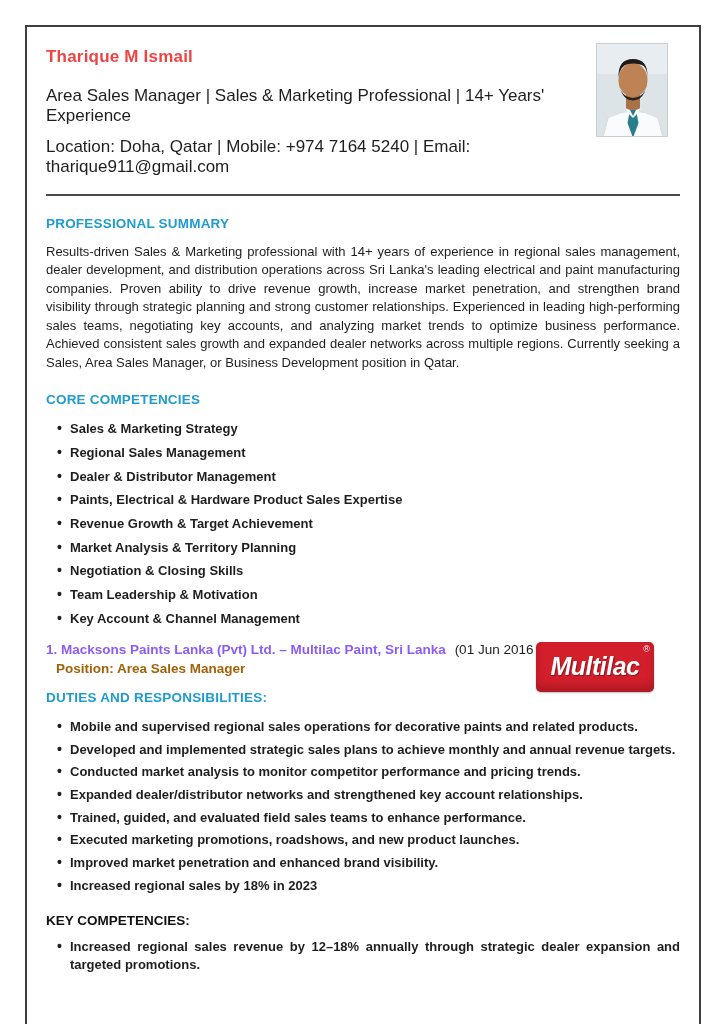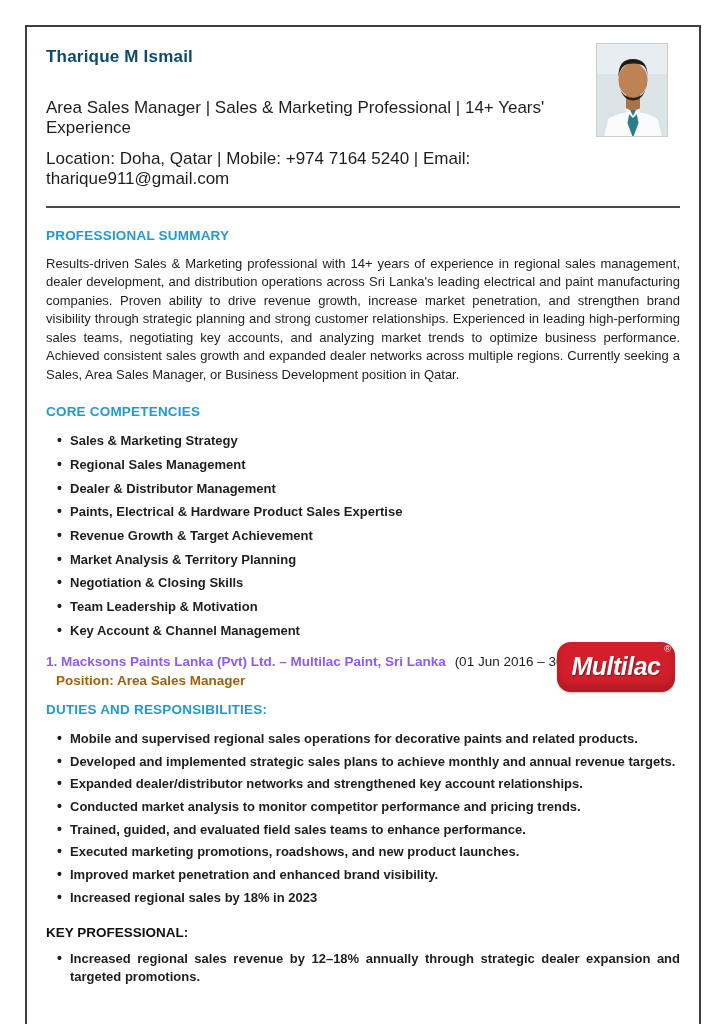--- a/index.html
+++ b/index.html
@@ -9,21 +9,21 @@
     overflow:hidden; position:relative;
   }
   .page {
     position:absolute; left:25px; top:25px; width:676px; height:1035px;
     border:2px solid #3f3f3f; background:#ffffff;
     padding:16px 19px 0 19px;
   }
   
   .header { display:flex; justify-content:space-between; align-items:flex-start; }
   .header-text { padding-top:4px; }
-  .name { font-size:17px; font-weight:bold; color:#0c4a6e; margin-bottom:31px; letter-spacing:0.2px; }
+  .name { font-size:17px; font-weight:bold; color:#ef4444; margin-bottom:19px; letter-spacing:0.2px; }
   .subline { font-size:17px; color:#1e1e1e; margin-bottom:11px; }
   .photo { width:72px; height:94px; flex:0 0 auto; margin-right:12px; border:1px solid #c9ced2; overflow:hidden; }
   .divider { border-bottom:2px solid #4a4a4a; margin-top:6px; }
   
   .sec {
     font-size:13.5px; font-weight:bold; color:#1f9bcf;
     margin-top:20px; letter-spacing:0.2px;
   }
   .body-text { font-size:13px; line-height:1.42; margin-top:12px; color:#1e1e1e; }
   .just { text-align:justify; }
@@ -37,22 +37,22 @@
   ul.ach li { text-align:justify; }
   
   .jobline { font-size:13.5px; margin-top:14px; }
   .jobline strong { font-weight:bold; color:#8b5cf6; }
   .jobline .dates { margin-left:5px; font-weight:normal; }
   .position { font-size:13.5px; font-weight:bold; color:#a16207; margin-top:4px; padding-left:10px; }
   .duties-head { margin-top:14px; }
   .ach-head { font-size:13.5px; font-weight:bold; color:#111; margin-top:18px; }
   
   .logo {
-    position:absolute; right:24px; top:615px; width:118px; height:50px;
-    background:#d21f2b; border-radius:14px;
+    position:absolute; right:45px; top:615px; width:118px; height:50px;
+    background:#d21f2b; border-radius:5px;
     box-shadow:inset 0 -6px 8px rgba(0,0,0,0.18), 0 1px 2px rgba(0,0,0,0.25);
     display:flex; align-items:center; justify-content:center;
   }
   .logo-text {
     color:#ffffff; font-weight:bold; font-style:italic;
     font-size:25px; letter-spacing:-0.5px; text-shadow:1px 1px 1px rgba(0,0,0,0.35);
     transform:translateY(-1px);
   }
   .logo-reg { position:absolute; top:2px; right:4px; color:#ffffff; font-size:9px; }
 </style>
@@ -110,26 +110,26 @@
   <div class="sec duties-head">DUTIES AND RESPONSIBILITIES:</div>
 
   <div class="logo">
     <span class="logo-text">Multilac</span>
     <span class="logo-reg">®</span>
   </div>
 
   <ul class="bullets duties">
     <li>Mobile and supervised regional sales operations for decorative paints and related products.</li>
     <li>Developed and implemented strategic sales plans to achieve monthly and annual revenue targets.</li>
+    <li>Conducted market analysis to monitor competitor performance and pricing trends.</li>
     <li>Expanded dealer/distributor networks and strengthened key account relationships.</li>
-    <li>Conducted market analysis to monitor competitor performance and pricing trends.</li>
     <li>Trained, guided, and evaluated field sales teams to enhance performance.</li>
     <li>Executed marketing promotions, roadshows, and new product launches.</li>
     <li>Improved market penetration and enhanced brand visibility.</li>
     <li>Increased regional sales by 18% in 2023</li>
   </ul>
 
-  <div class="ach-head">KEY PROFESSIONAL:</div>
+  <div class="ach-head">KEY COMPETENCIES:</div>
   <ul class="bullets ach">
     <li>Increased regional sales revenue by 12–18% annually through strategic dealer expansion and targeted promotions.</li>
   </ul>
 
 </div>
 
 </body></html>

